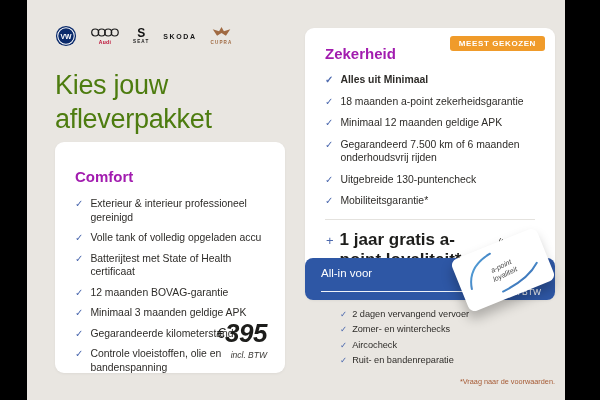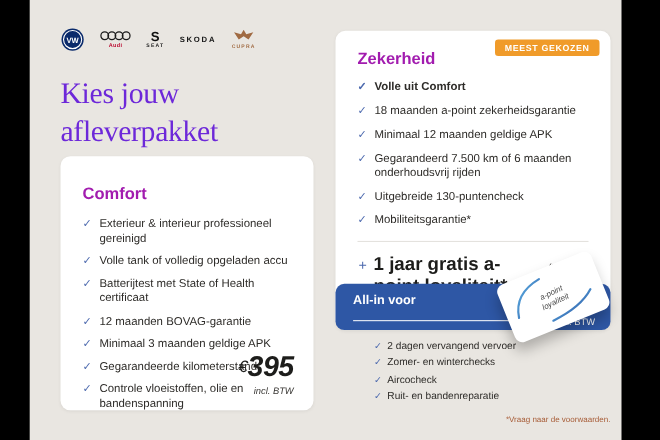--- a/index.html
+++ b/index.html
@@ -10,21 +10,21 @@
   
   .brands { position:absolute; left:28px; top:22px; display:flex; align-items:center; gap:14px; height:28px; }
   .brand { display:flex; flex-direction:column; align-items:center; gap:1px; }
   .brand-label { font-size:4.6px; font-weight:700; letter-spacing:1.1px; color:#1a1a1a; }
   .brand-label.audi { color:#bb0a30; letter-spacing:0.3px; font-size:5px; }
   .brand-label.cupra { color:#a06a42; }
   .seat-s { font-size:12px; font-weight:900; color:#111; line-height:10px; }
   .skoda-text { font-size:7px; font-weight:800; letter-spacing:1.6px; color:#161616; }
 
   
-  .headline { position:absolute; left:28px; top:68px; font-size:27px; line-height:34px; font-weight:500; color:#6d28d9; letter-spacing:-0.3px;font-family:Liberation Serif, serif; }
+  .headline { position:absolute; left:28px; top:68px; font-size:27px; line-height:34px; font-weight:500; color:#4d7c0f; letter-spacing:-0.3px; }
 
   
   .card { position:absolute; background:#fff; border-radius:9px; box-shadow:0 1px 3px rgba(0,0,0,0.05); }
   .card h2 { font-size:15px; font-weight:700; color:#a21caf; }
 
   .comfort { left:28px; top:142px; width:230px; height:231px; padding:26px 20px; }
   .comfort h2 { margin-bottom:12px; }
 
   ul.features { list-style:none; display:flex; flex-direction:column; gap:7px; }
   ul.features li { display:flex; align-items:flex-start; font-size:10.4px; line-height:1.3; color:#2e2c29; }
@@ -55,21 +55,21 @@
 
   
   .loyalty { position:absolute; right:6px; top:214px; width:92px; height:56px; background:#fff; border-radius:7px;
              transform:rotate(-22deg); box-shadow:-3px 7px 12px rgba(0,0,0,0.25);
              display:flex; flex-direction:column; align-items:center; justify-content:center; z-index:3; }
   .loyalty-arc { position:absolute; inset:0; }
   .loyalty-text { font-size:7.2px; font-style:italic; color:#4a4a4a; line-height:1.25; text-align:center; transform:rotate(-4deg); }
 
   
   .bar { position:absolute; left:0; right:0; bottom:0; height:42px; background:#2e57a5; border-radius:8px; color:#fff; z-index:2; }
-  .bar-label { position:absolute; left:16px; top:9px; font-size:11.5px; font-weight:700; }
+  .bar-label { position:absolute; left:16px; top:9px; font-size:11.5px; font-weight:400; }
   .bar-line { position:absolute; left:16px; bottom:8px; width:160px; height:1px; background:rgba(255,255,255,0.92); }
   .bar-price { position:absolute; right:14px; top:2px; text-align:right; }
   .bar-cur { font-size:14px; font-weight:400; vertical-align:4px; }
   .bar-amt { font-size:25px; font-weight:800; letter-spacing:-0.5px; }
   .bar-note { font-size:8.5px; margin-top:-2px; }
 
   .footnote { position:absolute; left:278px; top:377px; width:250px; text-align:right; font-size:7.3px; color:#a65a34; }
 </style>
 </head>
 <body>
@@ -153,21 +153,21 @@
         <div class="price-note">incl. BTW</div>
       </div>
     </div>
 
     <div class="card zekerheid">
       <div class="badge">MEEST GEKOZEN</div>
       <h2>Zekerheid</h2>
       <ul class="features" style="gap:8px;">
         <li style="font-weight:700;">
             <span class="check">✓</span>
-            <span>Volle uit Comfort</span>
+            <span>Alles uit Minimaal</span>
           </li>
         <li>
             <span class="check">✓</span>
             <span>18 maanden a-point zekerheidsgarantie</span>
           </li>
         <li>
             <span class="check">✓</span>
             <span>Minimaal 12 maanden geldige APK</span>
           </li>
         <li>

